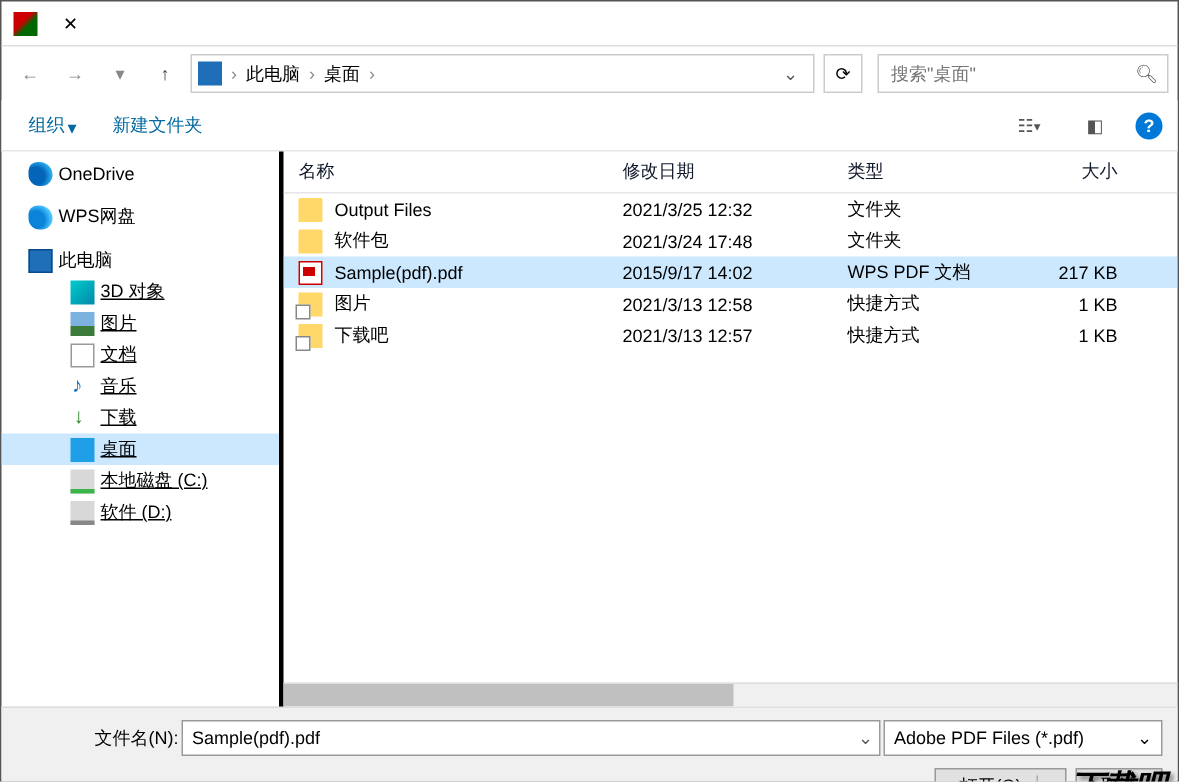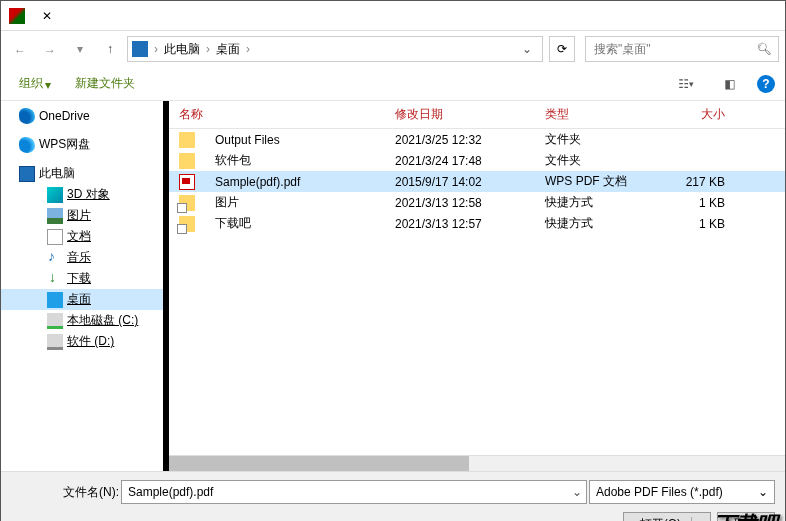--- a/index.html
+++ b/index.html
@@ -16,26 +16,26 @@
 .addrbar .pc-icon { width: 16px; height: 16px; background: #1e6fb8; margin-right: 4px; }
 .addrbar .crumb { padding: 2px 4px; }
 .addrbar .sep { color: #888; padding: 0 2px; }
 .addrbar .spacer { flex: 1; }
 .addrbar .drop { color: #555; padding: 0 6px; }
 .refresh-btn { width: 26px; height: 26px; border: 1px solid #ccc; display: flex; align-items: center; justify-content: center; margin-left: 2px; }
 .searchbox { width: 194px; height: 26px; border: 1px solid #ccc; display: flex; align-items: center; padding: 0 6px; margin-left: 6px; background: #fff; }
 .searchbox input { flex: 1; border: none; outline: none; color: #888; background: transparent; }
 .searchbox .sicn { color: #555; }
 .toolbar { height: 34px; display: flex; align-items: center; padding: 0 10px; border-bottom: 1px solid #e5e5e5; background: #fff; }
-.toolbar .tb-item { color: #4d7c0f; padding: 4px 8px; margin-right: 8px; display: flex; align-items: flex-end; gap: 2px; }
+.toolbar .tb-item { color: #0369a1; padding: 4px 8px; margin-right: 8px; display: flex; align-items: flex-end; gap: 2px; }
 .toolbar .right { margin-left: auto; display: flex; align-items: center; gap: 10px; }
 .toolbar .viewbtn { width: 34px; height: 24px; display: flex; align-items: center; justify-content: center; color: #555; }
 .toolbar .help { width: 18px; height: 18px; border-radius: 50%; background: #0078d7; color: #fff; display: flex; align-items: center; justify-content: center; font-weight: bold; }
 .body { display: flex; height: 370px; }
-.sidebar { width: 168px; overflow-y: auto; padding: 4px 0; border-right: 6px solid #000000; }
+.sidebar { width: 188px; overflow-y: auto; padding: 4px 0; border-right: 3px solid #000000; }
 .sidebar::-webkit-scrollbar { width: 16px; }
 .sidebar::-webkit-scrollbar-track { background: #f0f0f0; }
 .sidebar::-webkit-scrollbar-thumb { background: #c0c0c0; }
 .tree-item { height: 21px; display: flex; align-items: center; padding-left: 18px; gap: 4px; cursor: default; }
 .tree-item.child { padding-left: 46px; text-decoration: underline; }
 .tree-item.selected { background: #cce8ff; }
 .tree-icon { width: 16px; height: 16px; flex-shrink: 0; }
 .ico-onedrive { background: radial-gradient(circle at 30% 60%, #0364b8 40%, #28a8ea 70%); border-radius: 40% 60% 50% 50%; }
 .ico-wps { background: radial-gradient(circle at 30% 60%, #0a84d8 40%, #4ac3ff 70%); border-radius: 40% 60% 50% 50%; }
 .ico-pc { background: #1e6fb8; border: 1px solid #0a4a8a; }
@@ -44,29 +44,29 @@
 .ico-pic { background: linear-gradient(180deg, #7bb2e0 60%, #3a7a3a 60%); }
 .ico-doc { background: #fff; border: 1px solid #999; position: relative; }
 .ico-down { position: relative; }
 .ico-down::before { content: "↓"; color: #2a8a2a; font-weight: bold; position: absolute; left: 2px; top: -2px; font-size: 14px; }
 .ico-music { position: relative; }
 .ico-music::before { content: "♪"; color: #1e6fb8; font-weight: bold; position: absolute; left: 1px; top: -2px; font-size: 14px; }
 .ico-desk { background: #1e9fe8; }
 .ico-disk { background: #d8d8d8; border-bottom: 3px solid #3ab54a; }
 .ico-diskd { background: #d8d8d8; border-bottom: 3px solid #888; }
 .filepane { flex: 1; display: flex; flex-direction: column; overflow: hidden; }
-.fileheader { height: 28px; display: flex; align-items: center; border-bottom: 1px solid #e5e5e5; color: #b91c1c; }
+.fileheader { height: 28px; display: flex; align-items: center; border-bottom: 1px solid #e5e5e5; color: #0f172a; }
 .col-name { width: 226px; padding-left: 10px; }
 .col-date { width: 150px; }
 .col-type { width: 116px; }
 .col-size { width: 72px; text-align: right; padding-right: 8px; }
 .filelist { flex: 1; overflow: auto; }
 .file-row { height: 21px; display: flex; align-items: center; cursor: default; }
 .file-row.selected { background: #cce8ff; }
-.file-row .col-name { display: flex; align-items: center; gap: 20px; padding-left: 10px; }
+.file-row .col-name { display: flex; align-items: center; gap: 8px; padding-left: 10px; }
 .fico { width: 16px; height: 16px; flex-shrink: 0; }
 .fico-folder { background: #ffd869; border-radius: 1px 1px 0 0; }
 .fico-pdf { background: #fff; border: 1px solid #c00; position: relative; }
 .fico-pdf::after { content: ""; position: absolute; left: 2px; top: 3px; width: 8px; height: 6px; background: #c00; }
 .fico-short { background: #ffd869; position: relative; }
 .fico-short::after { content: ""; position: absolute; left: -2px; bottom: -2px; width: 8px; height: 8px; background: #fff; border: 1px solid #888; font-size: 7px; }
 .hscroll { height: 16px; background: #f0f0f0; border-top: 1px solid #ddd; display: flex; }
 .hscroll .thumb { width: 300px; height: 100%; background: #c0c0c0; }
 .bottombar { padding: 8px 10px 10px; background: #f0f0f0; border-top: 1px solid #ddd; }
 .openrow { display: flex; align-items: center; gap: 2px; margin-bottom: 8px; }

